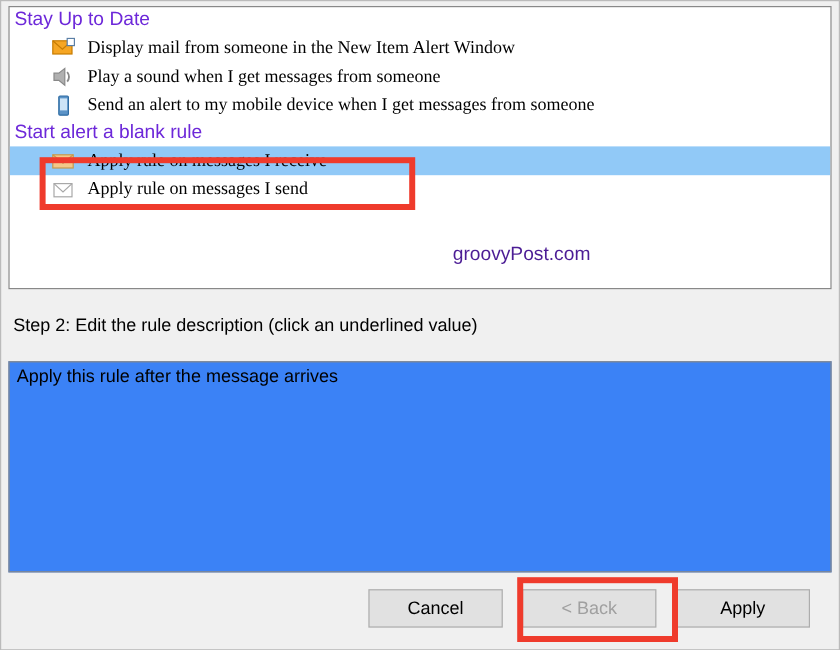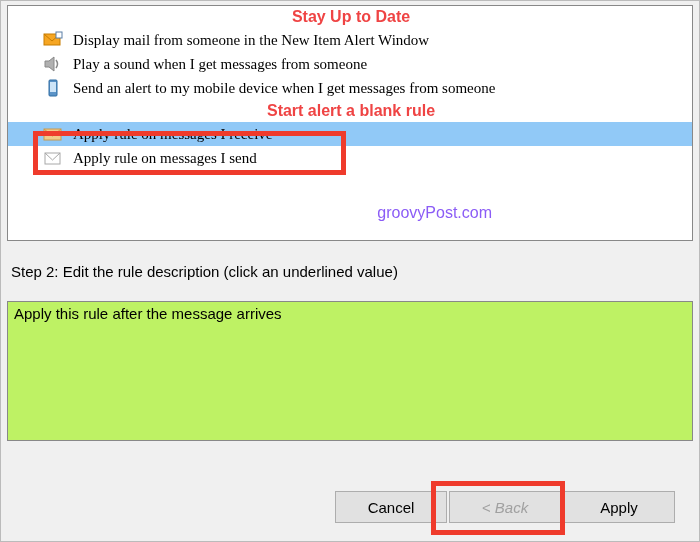--- a/index.html
+++ b/index.html
@@ -25,25 +25,24 @@
     padding: 4px 6px 6px 6px;
   }
   .listbox {
     background: #fff;
     border: 1px solid #888;
     height: 236px;
     overflow: hidden;
     position: relative;
   }
   .section-header {
-    font-weight: bold;
+    font-weight: normal;
     padding: 2px 2px 2px 4px;
     font-size: 16px;
-    color: #ef4444;
-    text-align: center;
+    color: #6d28d9;
   }
   .item {
     display: flex;
     align-items: center;
     height: 24px;
     padding-left: 35px;
     gap: 10px;
     position: relative;
   }
   .item .icon {
@@ -68,61 +67,60 @@
     pointer-events: none;
   }
   .hl-receive {
     top: 125px;
     left: 25px;
     width: 313px;
     height: 44px;
   }
   .watermark {
     position: absolute;
-    color: #8b5cf6;
+    color: #4c1d95;
     font-size: 16px;
     right: 200px;
     top: 198px;
     pointer-events: none;
   }
   .step2-label {
     margin-top: 22px;
     margin-bottom: 21px;
     font-size: 15px;
     color: #000;
     padding-left: 4px;
   }
   .descbox {
-    background: #bef264;
+    background: #3b82f6;
     border: 1px solid #888;
-    height: 140px;
+    height: 176px;
     padding: 3px 6px;
     font-size: 15px;
   }
   .button-row {
     position: absolute;
     bottom: 18px;
     right: 24px;
     display: flex;
-    gap: 2px;
+    gap: 16px;
   }
   .btn {
     width: 112px;
     height: 32px;
     background: #e1e1e1;
     border: 1px solid #adadad;
     font-family: inherit;
     font-size: 15px;
     color: #000;
     cursor: pointer;
   }
   .btn.disabled {
     color: #a0a0a0;
     cursor: default;
-    font-style: italic;
   }
   .btn.default {
     border: 2px solid #0078d7;
   }
   .hl-next {
     bottom: 6px;
     left: 430px;
     width: 134px;
     height: 54px;
   }

